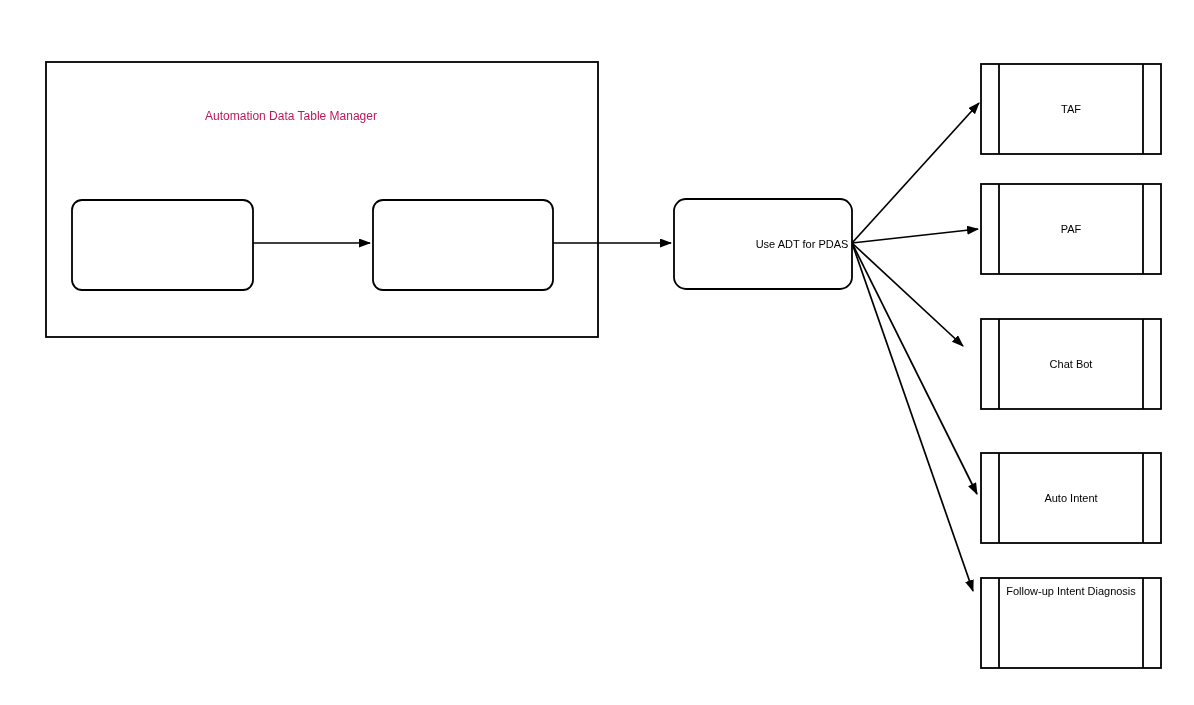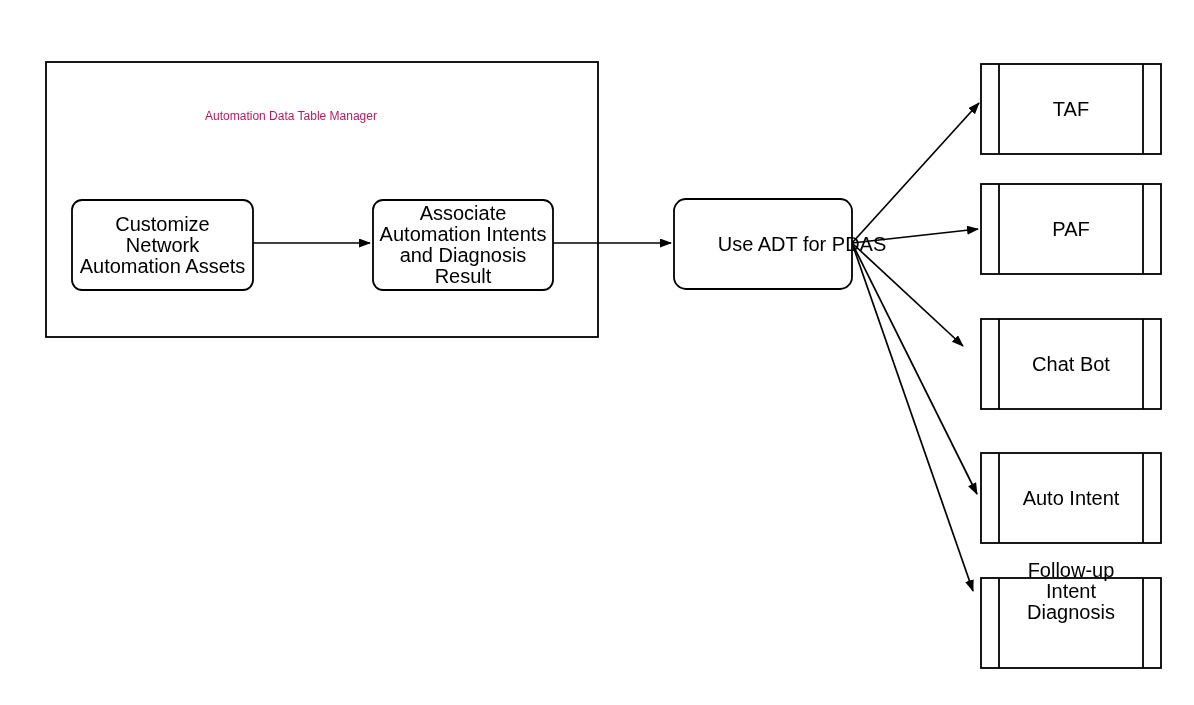--- a/index.html
+++ b/index.html
@@ -43,21 +43,21 @@
     stroke: #000000;
     stroke-width: 1.7;
     fill: none;
   }
   .label {
     position: absolute;
     display: flex;
     align-items: center;
     justify-content: center;
     text-align: center;
-    font-size: 20px;
+    font-size: 11px;
     line-height: 21px;
     color: #000000;
     box-sizing: border-box;
     padding: 0 2px;
     pointer-events: none;
   }
   .title-label {
     position: absolute;
     text-align: center;
     font-size: 12px;
@@ -113,23 +113,21 @@
     </g>
     <g>
       <rect class="sub-rect" x="981" y="578" width="180" height="90"></rect>
       <line class="sub-line" x1="999" y1="578" x2="999" y2="668"></line>
       <line class="sub-line" x1="1143" y1="578" x2="1143" y2="668"></line>
     </g>
   </svg>
 
   <div class="title-label" style="left:131px; top:105px; width:320px;">Automation Data Table Manager</div>
 
-  <div class="label" style="left:74px; top:200px; width:177px; height:90px;">Customize Network Automation Assets</div>
 
-  <div class="label" style="left:375px; top:200px; width:176px; height:90px;">Associate Automation Intents and Diagnosis Result</div>
 
   <div class="label" style="left:676px; top:199px; width:174px; height:90px;margin-left:39px;">Use ADT for PDAS</div>
 
   <div class="label" style="left:999px; top:64px; width:144px; height:90px;">TAF</div>
 
   <div class="label" style="left:999px; top:184px; width:144px; height:90px;">PAF</div>
 
   <div class="label" style="left:999px; top:319px; width:144px; height:90px;">Chat Bot</div>
 
   <div class="label" style="left:999px; top:453px; width:144px; height:90px;">Auto Intent</div>

